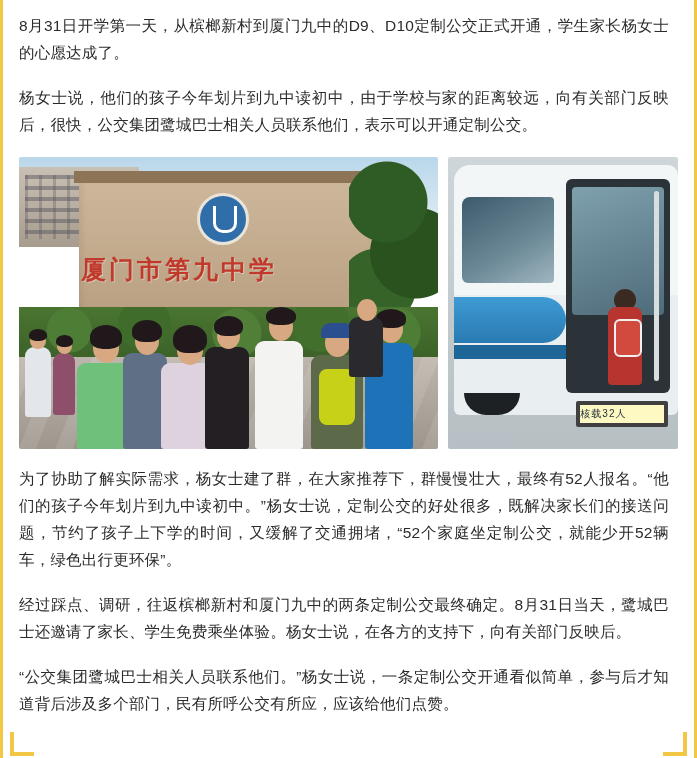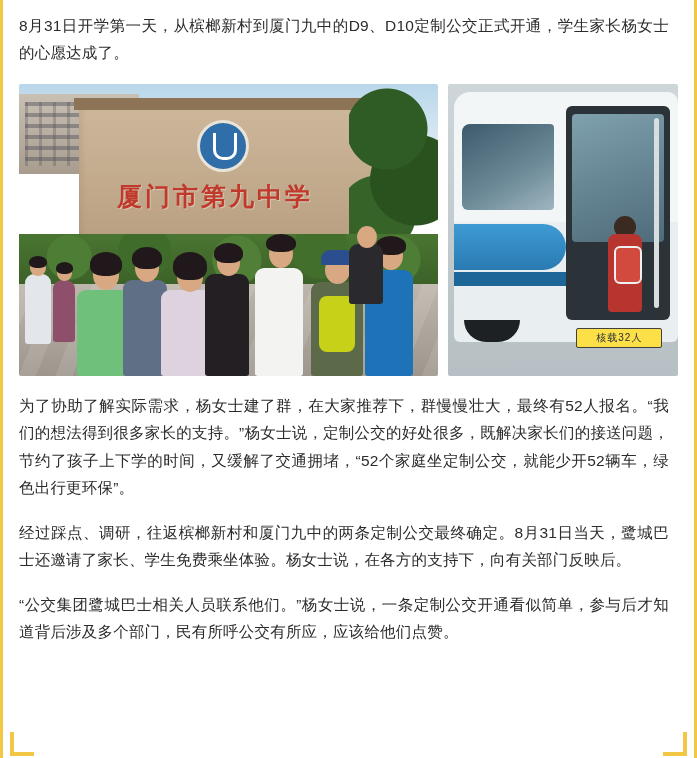--- a/index.html
+++ b/index.html
@@ -88,21 +88,20 @@
   }
   .p1-schoolname {
     position: absolute; left: 62px; top: 96px; width: 280px;
     color: #c0392b;
     font-size: 25px;
     font-weight: bold;
     letter-spacing: 3px;
     text-shadow: 1px 1px 0 rgba(255,255,255,.35);
     white-space: nowrap;
     font-family: "Liberation Serif", serif;
-    margin-left: 36px;
   }
   .p1-hedge {
     position: absolute; left: 0; top: 150px; width: 100%; height: 58px;
     background:
       radial-gradient(circle at 12% 40%, #4e7d35 0 22px, transparent 23px),
       radial-gradient(circle at 30% 30%, #3f6b2b 0 26px, transparent 27px),
       radial-gradient(circle at 52% 45%, #527f38 0 24px, transparent 25px),
       radial-gradient(circle at 72% 28%, #436f2d 0 28px, transparent 29px),
       radial-gradient(circle at 90% 44%, #4e7d35 0 24px, transparent 25px),
       linear-gradient(#4a7531, #3a5f27);
@@ -166,22 +165,22 @@
   .p2-stripe2 {
     position: absolute; left: 6px; top: 188px; width: 112px; height: 14px;
     background: #1f6698;
   }
   .p2-wheel {
     position: absolute; left: 16px; top: 236px; width: 56px; height: 22px;
     background: #1d2124; border-radius: 0 0 24px 24px;
   }
   .p2-plate {
     position: absolute; left: 128px; top: 244px; width: 84px; height: 18px;
-    background: #fde047; border: 1px solid #404040; border-radius: 2px;
-    color: #23303a; font-size: 10px; text-align: center; line-height: 18px;
+    background: #fef9c3; border: 4px solid #404040; border-radius: 2px;
+    color: #23303a; font-size: 10px; line-height: 18px;
     letter-spacing: 1px;
   }
   .p2-child {
     position: absolute; left: 160px; top: 150px; width: 34px; height: 78px;
     background: #b8352f; border-radius: 8px 8px 4px 4px;
   }
   .p2-childhead {
     position: absolute; left: 166px; top: 132px; width: 22px; height: 22px;
     border-radius: 50%; background: #3a2a22;
   }
@@ -210,20 +209,21 @@
   .corner.right { right: 4px; border-right: 4px solid #f2c744; border-bottom: 4px solid #f2c744; }
 </style>
 </head>
 <body>
 
 <div class="page">
   <div class="content">
 
     <p class="para">8月31日开学第一天，从槟榔新村到厦门九中的D9、D10定制公交正式开通，学生家长杨女士的心愿达成了。</p>
 
+    <p class="para">杨女士说，他们的孩子今年划片到九中读初中，由于学校与家的距离较远，向有关部门反映后，很快，公交集团鹭城巴士相关人员联系他们，表示可以开通定制公交。</p>
 
     <div class="photos">
 
       <div class="photo photo-left">
         <div class="p1-sky"></div>
         <div class="p1-bldg"></div>
         <div class="p1-wall"></div>
         <div class="p1-wall-top"></div>
         <div class="p1-tree"></div>
         <div class="p1-emblem"></div>
@@ -283,21 +283,21 @@
         <div class="p2-handrail"></div>
         <div class="p2-childhead"></div>
         <div class="p2-child"></div>
         <div class="p2-bag"></div>
         <div class="p2-wheel"></div>
         <div class="p2-plate">核载32人</div>
       </div>
 
     </div>
 
-    <p class="para">为了协助了解实际需求，杨女士建了群，在大家推荐下，群慢慢壮大，最终有52人报名。“我们的想法得到很多家长的支持。”杨女士说，定制公交的好处很多，既解决家长们的接送问题，节约了孩子上下学的时间，又缓解了交通拥堵，“52个家庭坐定制公交，就能少开52辆车，绿色出行更环保”。</p>
+    <p class="para">为了协助了解实际需求，杨女士建了群，在大家推荐下，群慢慢壮大，最终有52人报名。“他们的孩子今年划片到九中读初中。”杨女士说，定制公交的好处很多，既解决家长们的接送问题，节约了孩子上下学的时间，又缓解了交通拥堵，“52个家庭坐定制公交，就能少开52辆车，绿色出行更环保”。</p>
 
     <p class="para">经过踩点、调研，往返槟榔新村和厦门九中的两条定制公交最终确定。8月31日当天，鹭城巴士还邀请了家长、学生免费乘坐体验。杨女士说，在各方的支持下，向有关部门反映后。</p>
 
     <p class="para">“公交集团鹭城巴士相关人员联系他们。”杨女士说，一条定制公交开通看似简单，参与后才知道背后涉及多个部门，民有所呼公交有所应，应该给他们点赞。</p>
 
   </div>
 
   <div class="footer-bar">
     <div class="corner left"></div>
     <div class="corner right"></div>

